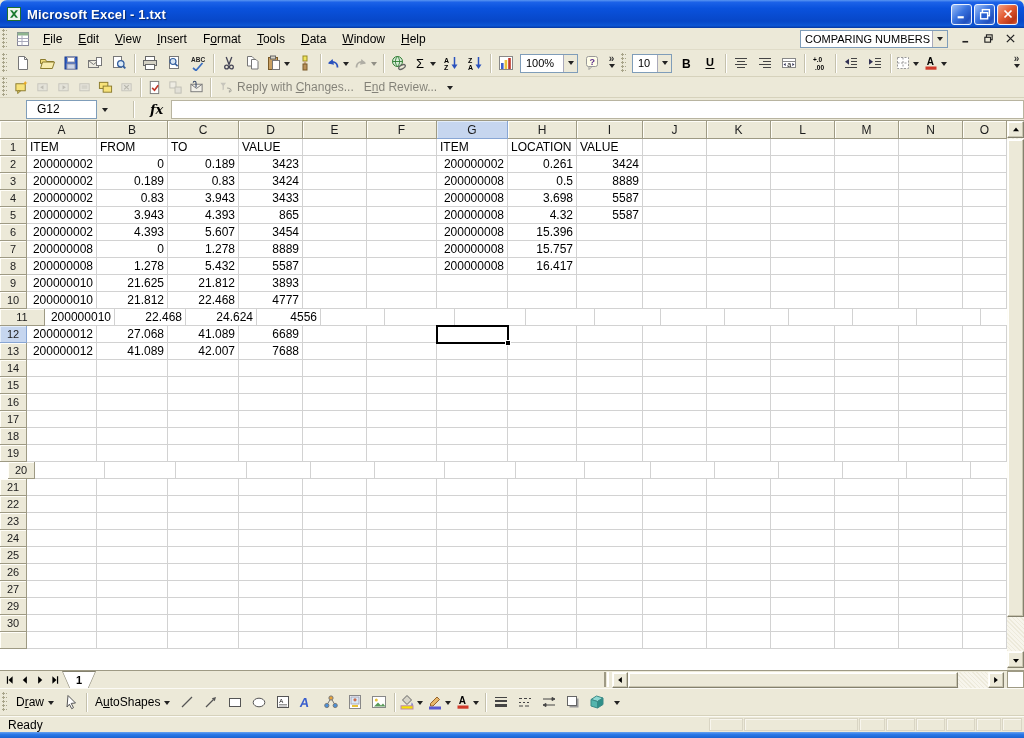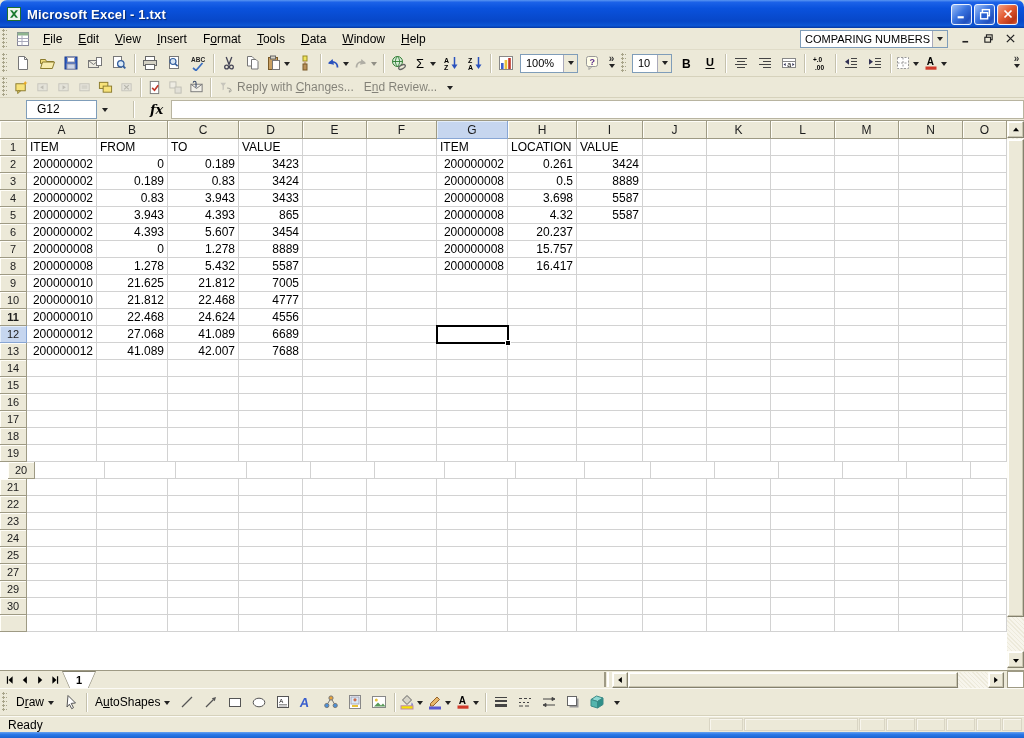--- a/index.html
+++ b/index.html
@@ -671,21 +671,21 @@
       </div>
       <div class="grow" style="height: 17px;">
         <div class="hc" style="width: 27px; height: 17px; font-size: 11px;">6</div>
         <div class="cell num" style="width: 70px; height: 17px;">200000002</div>
         <div class="cell num" style="width: 71px; height: 17px;">4.393</div>
         <div class="cell num" style="width: 71px; height: 17px;">5.607</div>
         <div class="cell num" style="width: 64px; height: 17px;">3454</div>
         <div class="cell" style="width: 64px; height: 17px;"></div>
         <div class="cell" style="width: 70px; height: 17px;"></div>
         <div class="cell num" style="width: 71px; height: 17px;">200000008</div>
-        <div class="cell num" style="width: 69px; height: 17px;">20.237</div>
+        <div class="cell num" style="width: 69px; height: 17px;">15.396</div>
         <div class="cell" style="width: 66px; height: 17px;"></div>
         <div class="cell" style="width: 64px; height: 17px;"></div>
         <div class="cell" style="width: 64px; height: 17px;"></div>
         <div class="cell" style="width: 64px; height: 17px;"></div>
         <div class="cell" style="width: 64px; height: 17px;"></div>
         <div class="cell" style="width: 64px; height: 17px;"></div>
         <div class="cell" style="width: 44px; height: 17px;"></div>
       </div>
       <div class="grow" style="height: 17px;">
         <div class="hc" style="width: 27px; height: 17px; font-size: 11px;">7</div>
@@ -721,21 +721,21 @@
         <div class="cell" style="width: 64px; height: 17px;"></div>
         <div class="cell" style="width: 64px; height: 17px;"></div>
         <div class="cell" style="width: 64px; height: 17px;"></div>
         <div class="cell" style="width: 44px; height: 17px;"></div>
       </div>
       <div class="grow" style="height: 17px;">
         <div class="hc" style="width: 27px; height: 17px; font-size: 11px;">9</div>
         <div class="cell num" style="width: 70px; height: 17px;">200000010</div>
         <div class="cell num" style="width: 71px; height: 17px;">21.625</div>
         <div class="cell num" style="width: 71px; height: 17px;">21.812</div>
-        <div class="cell num" style="width: 64px; height: 17px;">7005</div>
+        <div class="cell num" style="width: 64px; height: 17px;">3893</div>
         <div class="cell" style="width: 64px; height: 17px;"></div>
         <div class="cell" style="width: 70px; height: 17px;"></div>
         <div class="cell" style="width: 71px; height: 17px;"></div>
         <div class="cell" style="width: 69px; height: 17px;"></div>
         <div class="cell" style="width: 66px; height: 17px;"></div>
         <div class="cell" style="width: 64px; height: 17px;"></div>
         <div class="cell" style="width: 64px; height: 17px;"></div>
         <div class="cell" style="width: 64px; height: 17px;"></div>
         <div class="cell" style="width: 64px; height: 17px;"></div>
         <div class="cell" style="width: 64px; height: 17px;"></div>
@@ -753,21 +753,21 @@
         <div class="cell" style="width: 69px; height: 17px;"></div>
         <div class="cell" style="width: 66px; height: 17px;"></div>
         <div class="cell" style="width: 64px; height: 17px;"></div>
         <div class="cell" style="width: 64px; height: 17px;"></div>
         <div class="cell" style="width: 64px; height: 17px;"></div>
         <div class="cell" style="width: 64px; height: 17px;"></div>
         <div class="cell" style="width: 64px; height: 17px;"></div>
         <div class="cell" style="width: 44px; height: 17px;"></div>
       </div>
       <div class="grow" style="height: 17px;">
-        <div class="hc" style="width: 27px; height: 17px; font-size: 11px; font-weight: bold;">11</div>
+        <div class="hc" style="width: 45px; height: 17px; font-size: 11px;">11</div>
         <div class="cell num" style="width: 70px; height: 17px;">200000010</div>
         <div class="cell num" style="width: 71px; height: 17px;">22.468</div>
         <div class="cell num" style="width: 71px; height: 17px;">24.624</div>
         <div class="cell num" style="width: 64px; height: 17px;">4556</div>
         <div class="cell" style="width: 64px; height: 17px;"></div>
         <div class="cell" style="width: 70px; height: 17px;"></div>
         <div class="cell" style="width: 71px; height: 17px;"></div>
         <div class="cell" style="width: 69px; height: 17px;"></div>
         <div class="cell" style="width: 66px; height: 17px;"></div>
         <div class="cell" style="width: 64px; height: 17px;"></div>
@@ -1006,20 +1006,38 @@
         <div class="cell" style="width: 66px; height: 17px;"></div>
         <div class="cell" style="width: 64px; height: 17px;"></div>
         <div class="cell" style="width: 64px; height: 17px;"></div>
         <div class="cell" style="width: 64px; height: 17px;"></div>
         <div class="cell" style="width: 64px; height: 17px;"></div>
         <div class="cell" style="width: 64px; height: 17px;"></div>
         <div class="cell" style="width: 44px; height: 17px;"></div>
       </div>
       <div class="grow" style="height: 17px;">
         <div class="hc" style="width: 27px; height: 17px; font-size: 11px;">25</div>
+        <div class="cell" style="width: 70px; height: 17px;"></div>
+        <div class="cell" style="width: 71px; height: 17px;"></div>
+        <div class="cell" style="width: 71px; height: 17px;"></div>
+        <div class="cell" style="width: 64px; height: 17px;"></div>
+        <div class="cell" style="width: 64px; height: 17px;"></div>
+        <div class="cell" style="width: 70px; height: 17px;"></div>
+        <div class="cell" style="width: 71px; height: 17px;"></div>
+        <div class="cell" style="width: 69px; height: 17px;"></div>
+        <div class="cell" style="width: 66px; height: 17px;"></div>
+        <div class="cell" style="width: 64px; height: 17px;"></div>
+        <div class="cell" style="width: 64px; height: 17px;"></div>
+        <div class="cell" style="width: 64px; height: 17px;"></div>
+        <div class="cell" style="width: 64px; height: 17px;"></div>
+        <div class="cell" style="width: 64px; height: 17px;"></div>
+        <div class="cell" style="width: 44px; height: 17px;"></div>
+      </div>
+      <div class="grow" style="height: 17px;">
+        <div class="hc" style="width: 27px; height: 17px; font-size: 11px;">26</div>
         <div class="cell" style="width: 70px; height: 17px;"></div>
         <div class="cell" style="width: 71px; height: 17px;"></div>
         <div class="cell" style="width: 71px; height: 17px;"></div>
         <div class="cell" style="width: 64px; height: 17px;"></div>
         <div class="cell" style="width: 64px; height: 17px;"></div>
         <div class="cell" style="width: 70px; height: 17px;"></div>
         <div class="cell" style="width: 71px; height: 17px;"></div>
         <div class="cell" style="width: 69px; height: 17px;"></div>
         <div class="cell" style="width: 66px; height: 17px;"></div>
         <div class="cell" style="width: 64px; height: 17px;"></div>

